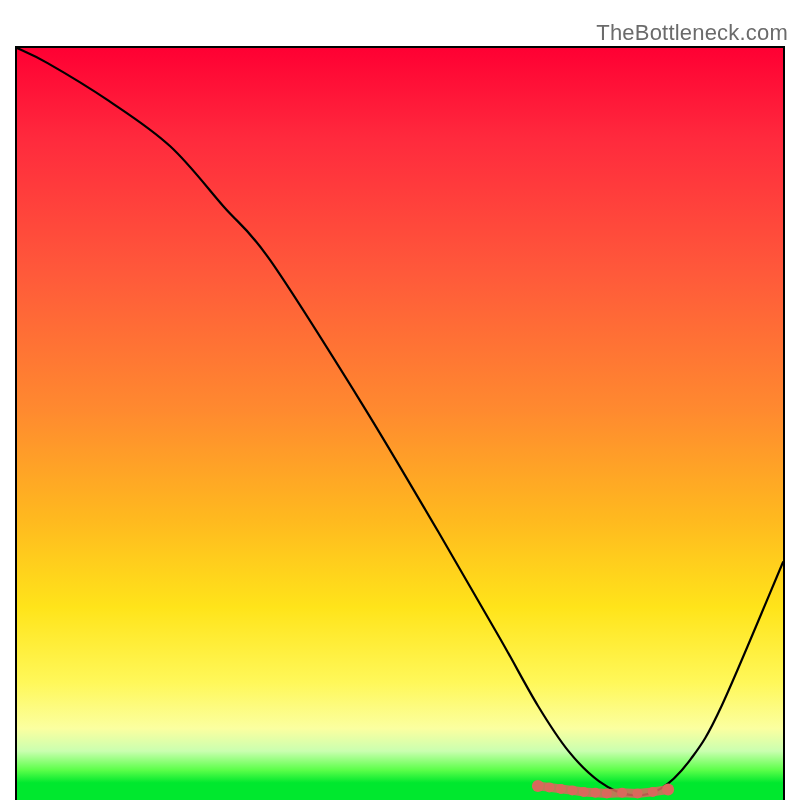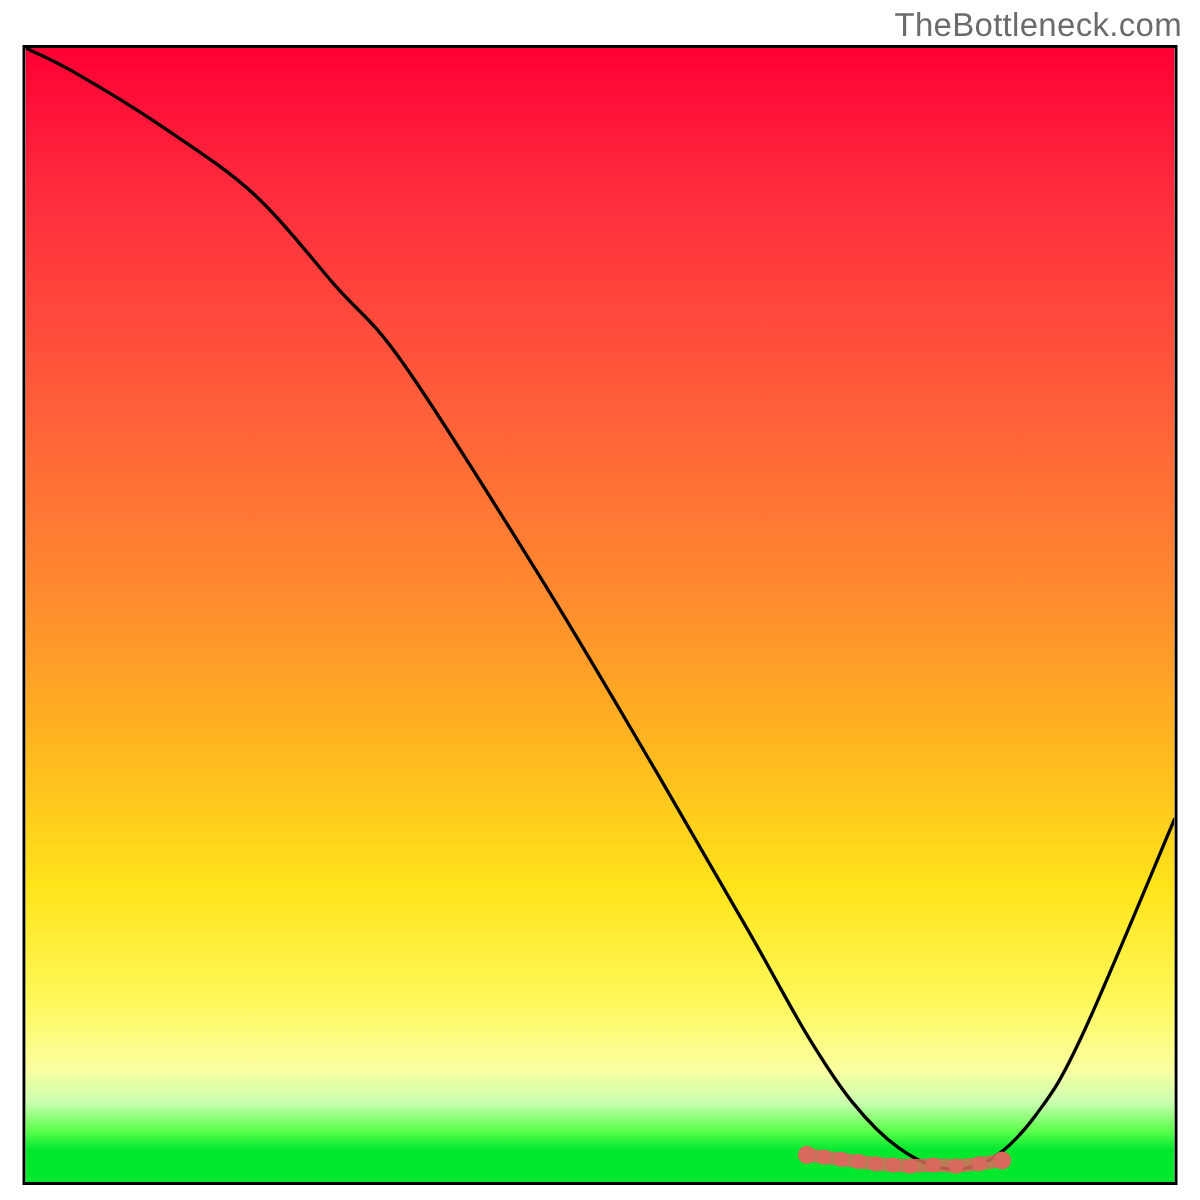--- a/index.html
+++ b/index.html
@@ -8,20 +8,21 @@
     width: 800px;
     height: 800px;
     background: #ffffff;
     font-family: Arial, Helvetica, sans-serif;
     overflow: hidden;
   }
   .stage {
     position: relative;
     width: 800px;
     height: 592px;
+    margin-top: 16px;
   }
   .watermark {
     position: absolute;
     top: 4px;
     right: 12px;
     color: #6b6b6b;
     font-size: 22px;
     font-family: Arial, Helvetica, sans-serif;
     letter-spacing: 0.2px;
     user-select: none;

